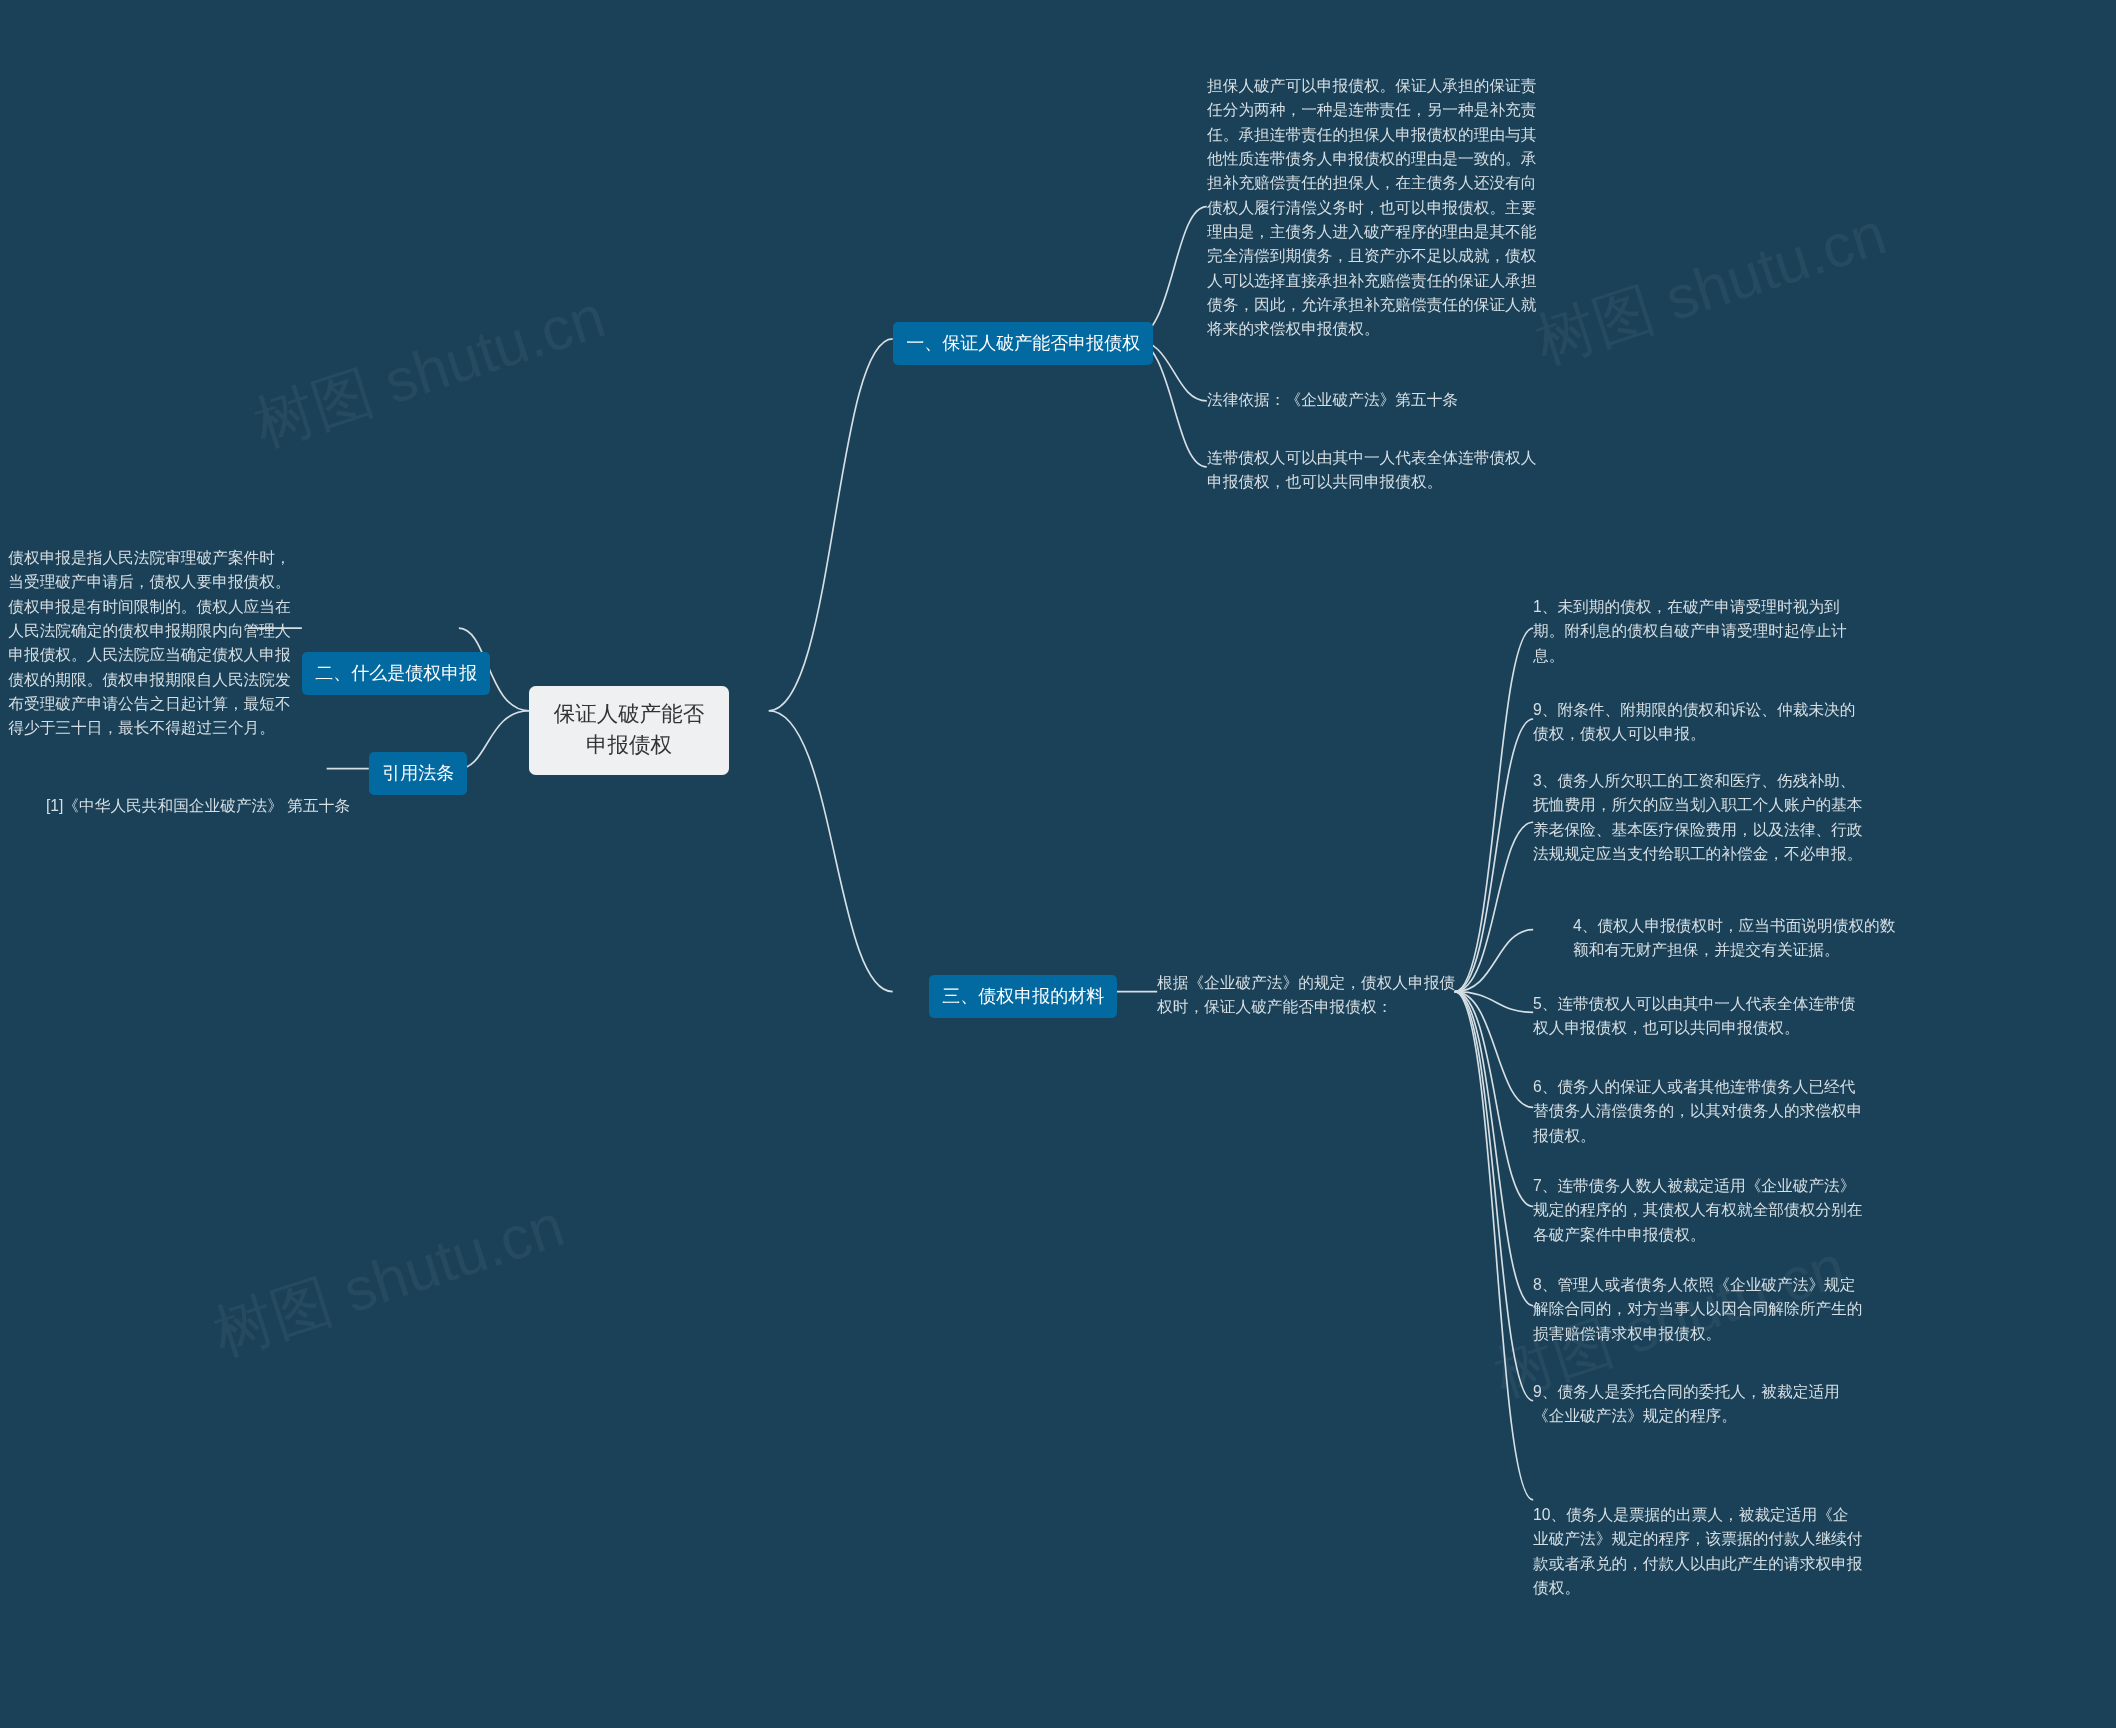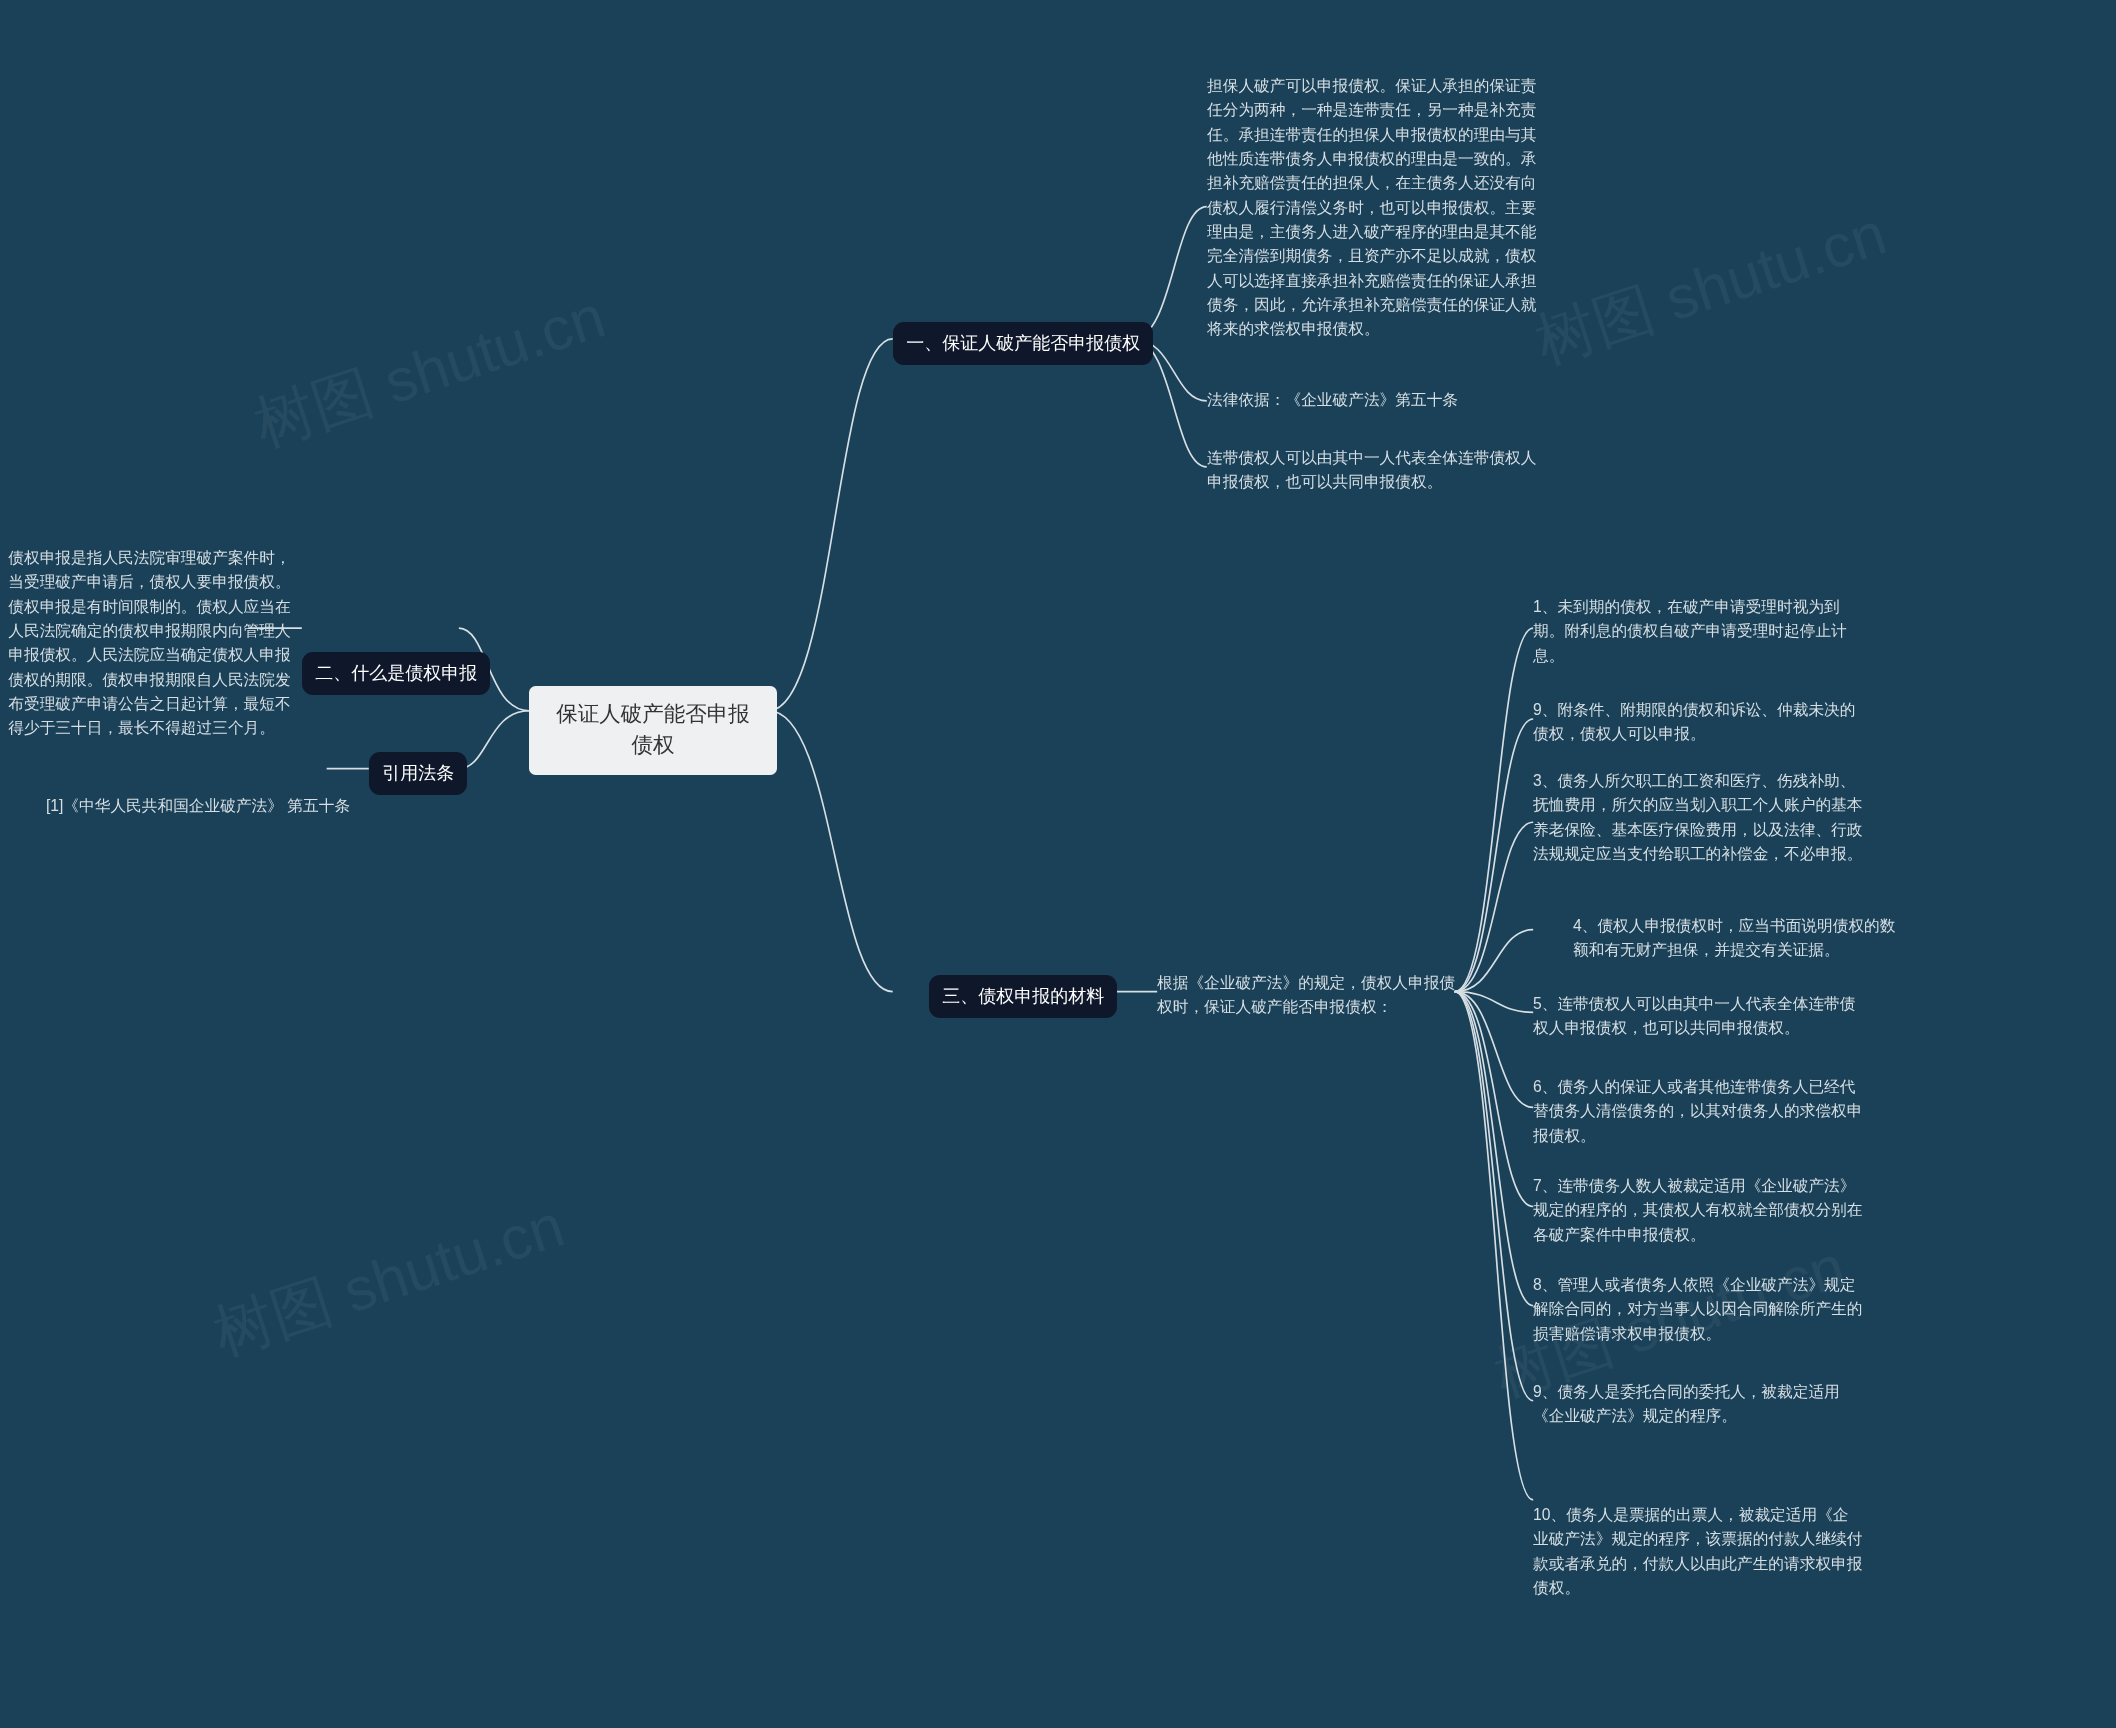--- a/index.html
+++ b/index.html
@@ -25,23 +25,23 @@
   }
   .root {
     background: #eef0f2;
     color: #333;
     border-radius: 6.6px;
     padding: 13.2px 18px;
     font-size: 21.5px;
     text-align: center;
   }
   .branch {
-    background: #0f172a;
+    background: #0369a1;
     color: #fff;
-    border-radius: 11px;
+    border-radius: 5px;
     padding: 8.3px 13.2px;
     font-size: 18px;
     white-space: nowrap;
   }
   .leaf {
     color: #d6dfe4;
     font-size: 15.7px;
     line-height: 1.55;
   }
   .watermark {
@@ -97,21 +97,21 @@
     <path d="M 1760 1200 C 1810 1200 1810 995 1855 995"></path>
     <path d="M 1760 1200 C 1810 1200 1810 1125 1855 1125"></path>
     <path d="M 1760 1200 C 1810 1200 1810 1225 1855 1225"></path>
     <path d="M 1760 1200 C 1810 1200 1810 1340 1855 1340"></path>
     <path d="M 1760 1200 C 1810 1200 1810 1460 1855 1460"></path>
     <path d="M 1760 1200 C 1810 1200 1810 1580 1855 1580"></path>
     <path d="M 1760 1200 C 1810 1200 1810 1695 1855 1695"></path>
     <path d="M 1760 1200 C 1810 1200 1810 1815 1855 1815"></path>
   </svg>
 
-  <div class="node root" style="left:529px; top:686px; width:248px;">保证人破产能否申报债权</div>
+  <div class="node root" style="left:529px; top:686px; width:200px;">保证人破产能否申报债权</div>
 
   <div class="node branch" style="left:893px; top:322px;">一、保证人破产能否申报债权</div>
 
   <div class="node leaf" style="left:1207px; top:74px; width:331px;">担保人破产可以申报债权。保证人承担的保证责任分为两种，一种是连带责任，另一种是补充责任。承担连带责任的担保人申报债权的理由与其他性质连带债务人申报债权的理由是一致的。承担补充赔偿责任的担保人，在主债务人还没有向债权人履行清偿义务时，也可以申报债权。主要理由是，主债务人进入破产程序的理由是其不能完全清偿到期债务，且资产亦不足以成就，债权人可以选择直接承担补充赔偿责任的保证人承担债务，因此，允许承担补充赔偿责任的保证人就将来的求偿权申报债权。</div>
 
   <div class="node leaf" style="left:1207px; top:388px; width:331px;">法律依据：《企业破产法》第五十条</div>
 
   <div class="node leaf" style="left:1207px; top:446px; width:331px;">连带债权人可以由其中一人代表全体连带债权人申报债权，也可以共同申报债权。</div>
 
   <div class="node branch" style="left:302px; top:612px;margin-top:40px;">二、什么是债权申报</div>

